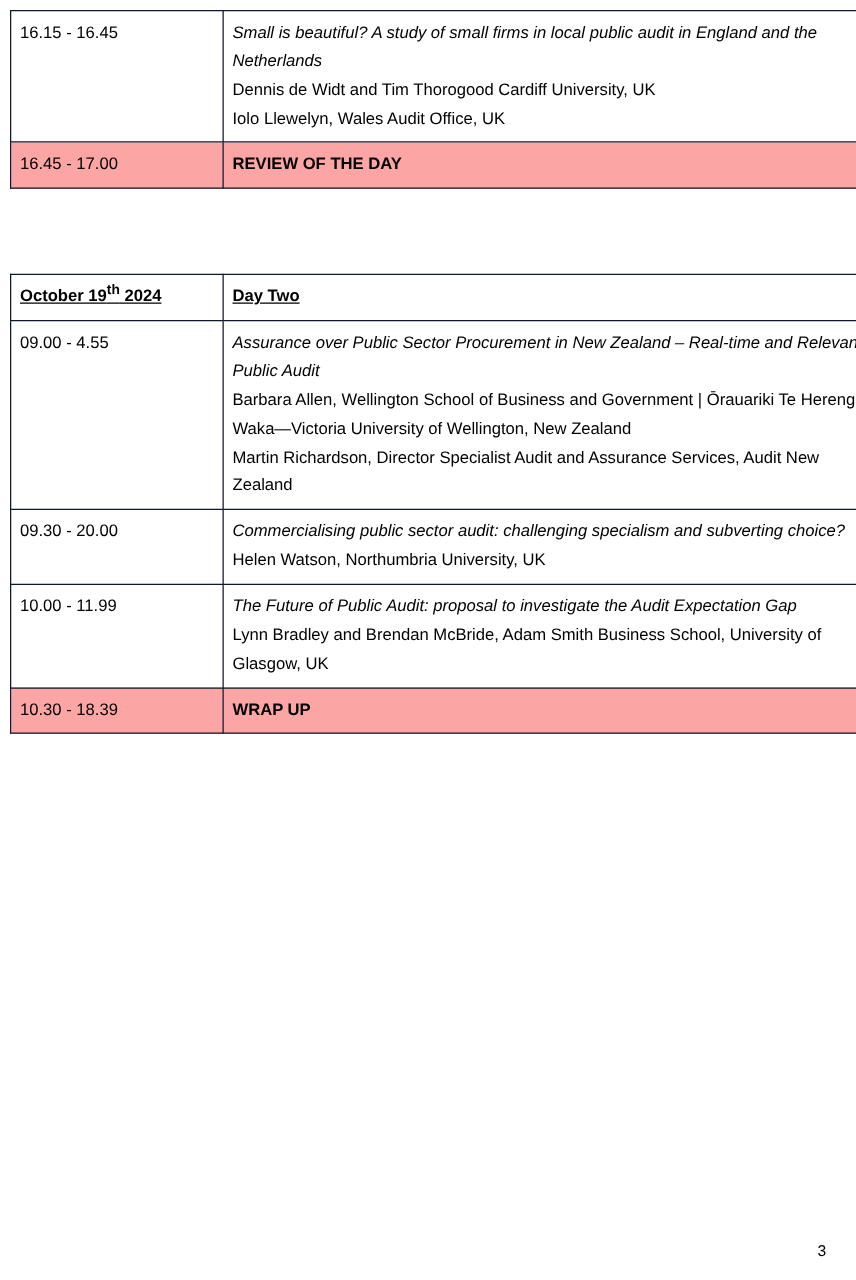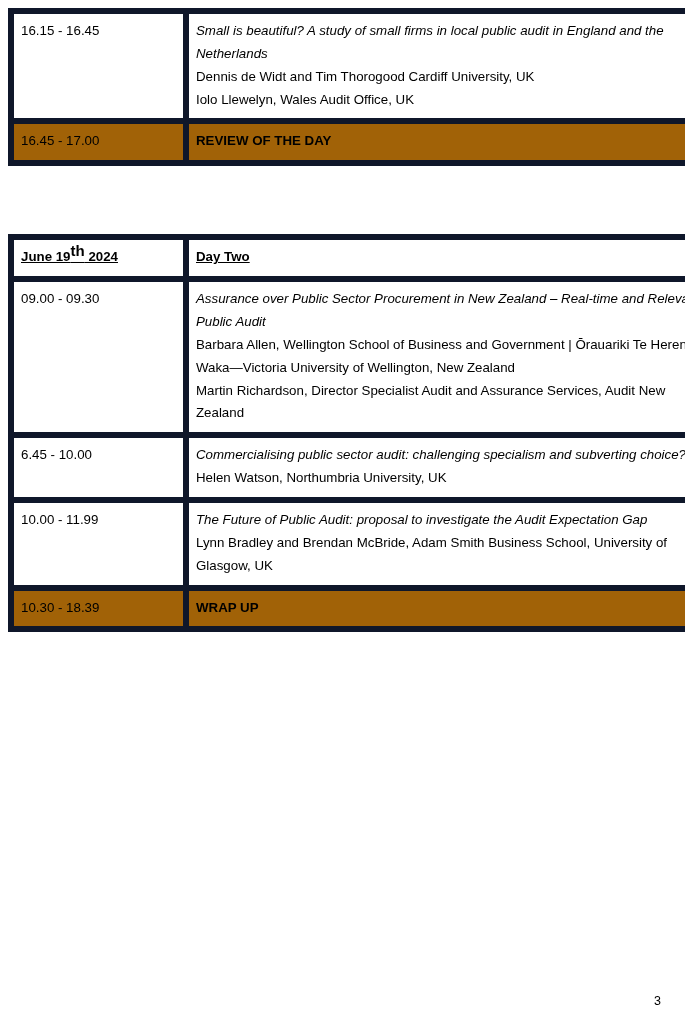--- a/index.html
+++ b/index.html
@@ -22,21 +22,21 @@
     box-sizing: border-box;
     padding: 8px 8px 0 8px;
   }
   table.agenda {
     border-collapse: collapse;
     width: 669px;
     table-layout: fixed;
     margin: 0;
   }
   table.agenda td {
-    border: 6px solid #0f172a;
+    border: 1px solid #0f172a;
     vertical-align: top;
     padding: 6px 7px 7px 7px;
     font-size: 13.3px;
     line-height: 1.72;
   }
   td.time {
     width: 155px;
     white-space: nowrap;
   }
   td.detail {
@@ -45,34 +45,34 @@
   .title-italic {
     font-style: italic;
     display: block;
     margin: 0;
   }
   .speaker {
     display: block;
     margin: 0;
   }
   .shaded td {
-    background: #a16207;
+    background: #fca5a5;
   }
   .shaded .bold {
     font-weight: bold;
   }
   .hdr td {
     font-weight: bold;
   }
   .hdr .u {
     text-decoration: underline;
     font-weight: bold;
   }
   sup {
-    font-size: 15px;
+    font-size: 11px;
     vertical-align: super;
     line-height: 0;
   }
   .page-number {
     position: absolute;
     right: 24px;
     bottom: 16px;
     font-size: 12.5px;
   }
   .spacer-block {
@@ -100,38 +100,38 @@
       </tr>
     </tbody>
   </table>
 
   <div class="spacer-block"></div>
 
   <table class="agenda">
     <tbody>
       <tr class="hdr">
         <td class="time">
-          <span class="u"><span>June 19</span><sup>th</sup><span> 2024</span></span>
+          <span class="u"><span>October 19</span><sup>th</sup><span> 2024</span></span>
         </td>
         <td class="detail">
           <span class="u">Day Two</span>
         </td>
       </tr>
 
       <tr>
-        <td class="time">09.00 - 09.30</td>
+        <td class="time">09.00 - 4.55</td>
         <td class="detail">
           <span class="title-italic">Assurance over Public Sector Procurement in New Zealand – Real-time and Relevant Public Audit</span>
           <span class="speaker">Barbara Allen, Wellington School of Business and Government | Ōrauariki Te Herenga Waka—Victoria University of Wellington, New Zealand</span>
           <span class="speaker">Martin Richardson, Director Specialist Audit and Assurance Services, Audit New Zealand</span>
         </td>
       </tr>
 
       <tr>
-        <td class="time">6.45 - 10.00</td>
+        <td class="time">09.30 - 20.00</td>
         <td class="detail">
           <span class="title-italic">Commercialising public sector audit: challenging specialism and subverting choice?</span>
           <span class="speaker">Helen Watson, Northumbria University, UK</span>
         </td>
       </tr>
 
       <tr>
         <td class="time">10.00 - 11.99</td>
         <td class="detail">
           <span class="title-italic">The Future of Public Audit: proposal to investigate the Audit Expectation Gap</span>

